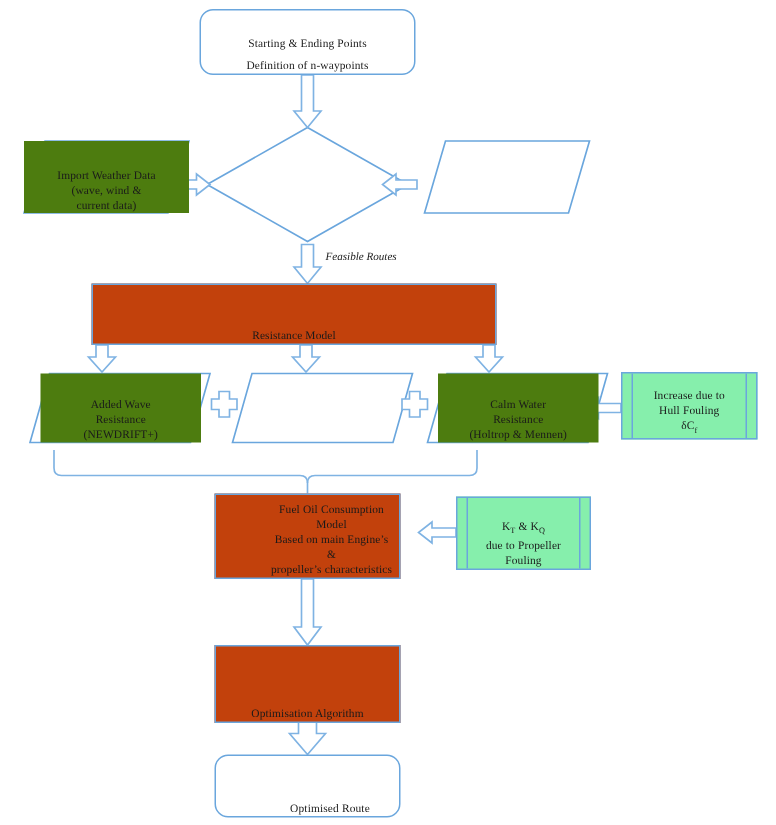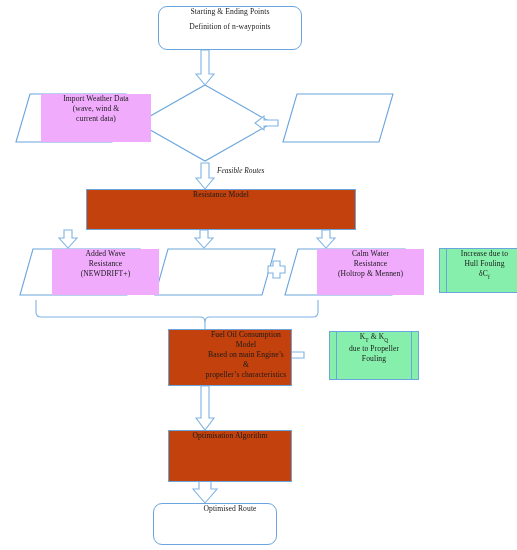--- a/index.html
+++ b/index.html
@@ -6,32 +6,32 @@
   body{
     width:517px;height:550px;
     background:#ffffff;
     font-family:"Liberation Serif", serif;
     color:#1a1a1a;
     overflow:hidden;
     position:relative;
   }
   #canvas{position:absolute;inset:0;width:517px;height:550px;}
   .svg-layer{position:absolute;left:0;top:0;width:517px;height:550px;}
-  .node{position:absolute;box-sizing:border-box;display:flex;align-items:flex-start;justify-content:center;margin-left:25px;}
+  .node{position:absolute;box-sizing:border-box;display:flex;align-items:flex-end;justify-content:center;}
   .node .txt{
     text-align:center;line-height:1.32;font-size:7.6px;
     letter-spacing:.1px;padding:0 4px;
   }
   .rounded{
     border:1.1px solid #6aa6dd;border-radius:9px;background:#fff;
   }
   .rect{
     border:1.1px solid #6aa6dd;background:#c2410c;
   }
-  .para{background:#f0abfc;}
+  .para{background:#4d7c0f;}
   .para .txt{position:relative;z-index:2;}
   .predef{background:#86efac;border:1.1px solid #6aa6dd;}
   .predef:before,.predef:after{
     content:"";position:absolute;top:0;bottom:0;width:0;border-left:1.1px solid #6aa6dd;
   }
   .predef:before{left:6px;}
   .predef:after{right:6px;}
   .lbl{position:absolute;font-style:italic;font-size:7.4px;white-space:nowrap;}
   .sub{font-size:.72em;vertical-align:sub;}
 </style>
@@ -155,17 +155,17 @@
       </div>
       <div>due to Propeller</div>
       <div>Fouling</div>
     </div>
   </div>
 
   <div class="node rect" style="left:143px;top:430px;width:124px;height:52px;">
     <div class="txt">Optimisation Algorithm</div>
   </div>
 
-  <div class="node rounded" style="left:128px;top:503px;width:124px;height:42px;padding-left:30px;">
+  <div class="node rounded" style="left:143px;top:503px;width:124px;height:42px;padding-left:30px;">
     <div class="txt">Optimised Route</div>
   </div>
 
 </div>
 
 </body></html>

